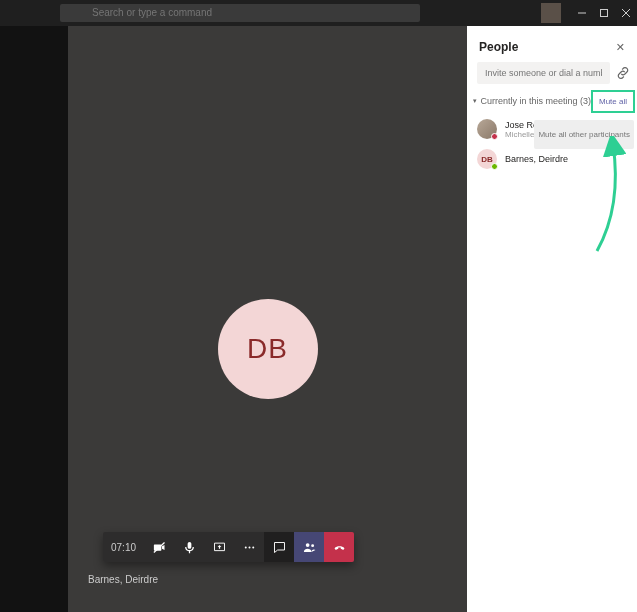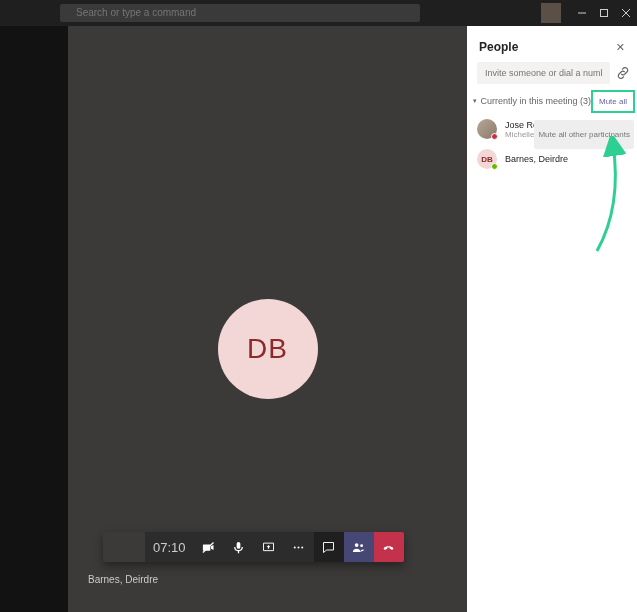--- a/index.html
+++ b/index.html
@@ -1,39 +1,39 @@
 <!DOCTYPE html>
 <html><head>
 <meta charset="utf-8">
 <style>
   * { box-sizing: border-box; margin: 0; padding: 0; font-family: "Segoe UI", Arial, sans-serif; }
   body { width: 637px; height: 612px; background: #121212; overflow: hidden; position: relative; }
 
   
   .titlebar { height: 26px; background: #1f1f1f; display: flex; align-items: center; position: relative; }
-  .search-box { margin-left: 60px; width: 360px; height: 18px; background: #3a3a3a; border-radius: 2px; color: #aaa; font-size: 10px; line-height: 18px; padding-left: 16px; border: none; outline: none; }
+  .search-box { margin-left: 60px; width: 360px; height: 18px; background: #3a3a3a; border-radius: 2px; color: #aaa; font-size: 10px; line-height: 18px; padding-left: 32px; border: none; outline: none; }
   .win-controls { position: absolute; right: 0; top: 0; display: flex; }
   .avatar-block { width: 20px; height: 20px; background: #5a5048; margin: 3px 10px 0 0; }
   .win-btn { width: 22px; height: 26px; color: #ccc; font-size: 10px; display: flex; align-items: center; justify-content: center; cursor: pointer; }
   .win-btn svg { width: 10px; height: 10px; stroke: #ccc; stroke-width: 1; fill: none; }
 
   
   .main { position: absolute; top: 26px; left: 0; right: 0; bottom: 0; display: flex; }
   .left-rail { width: 68px; background: #121212; }
   .meeting-stage { flex: 1; background: #3b3a39; position: relative; min-width: 0; }
 
   
   .big-avatar { position: absolute; left: 50%; top: 50%; transform: translate(-50%, -20px); width: 100px; height: 100px; border-radius: 50%; background: #f3d6d6; color: #8a2a2a; display: flex; align-items: center; justify-content: center; font-size: 28px; font-weight: 500; letter-spacing: 1px; }
 
   
   .name-label { position: absolute; bottom: 27px; left: 20px; color: #ccc; font-size: 10px; }
 
   
   .call-bar { position: absolute; left: 35px; bottom: 50px; height: 30px; display: flex; align-items: stretch; box-shadow: 0 4px 10px rgba(0,0,0,0.4); border-radius: 2px; overflow: hidden; }
-  .cb-timer { background: #2d2c2c; color: #ccc; font-size: 13px; display: flex; align-items: center; padding: 0 8px; margin-left: 42px; }
+  .cb-timer { background: #2d2c2c; color: #ccc; font-size: 10px; display: flex; align-items: center; padding: 0 8px; }
   .cb-btn { width: 30px; background: #2d2c2c; display: flex; align-items: center; justify-content: center; cursor: pointer; }
   .cb-btn svg { width: 15px; height: 15px; fill: #fff; }
   .cb-btn.dark { background: #201f1f; }
   .cb-btn.hangup { background: #c4314b; }
   .cb-btn.hangup svg { fill: #fff; }
 
   
   .people-panel { width: 170px; background: #fff; display: flex; flex-direction: column; position: relative; }
   .pp-header { padding: 14px 12px 8px; display: flex; justify-content: space-between; align-items: center; gap: 44px; }
   .pp-title { font-size: 12px; font-weight: 700; color: #252423; }

